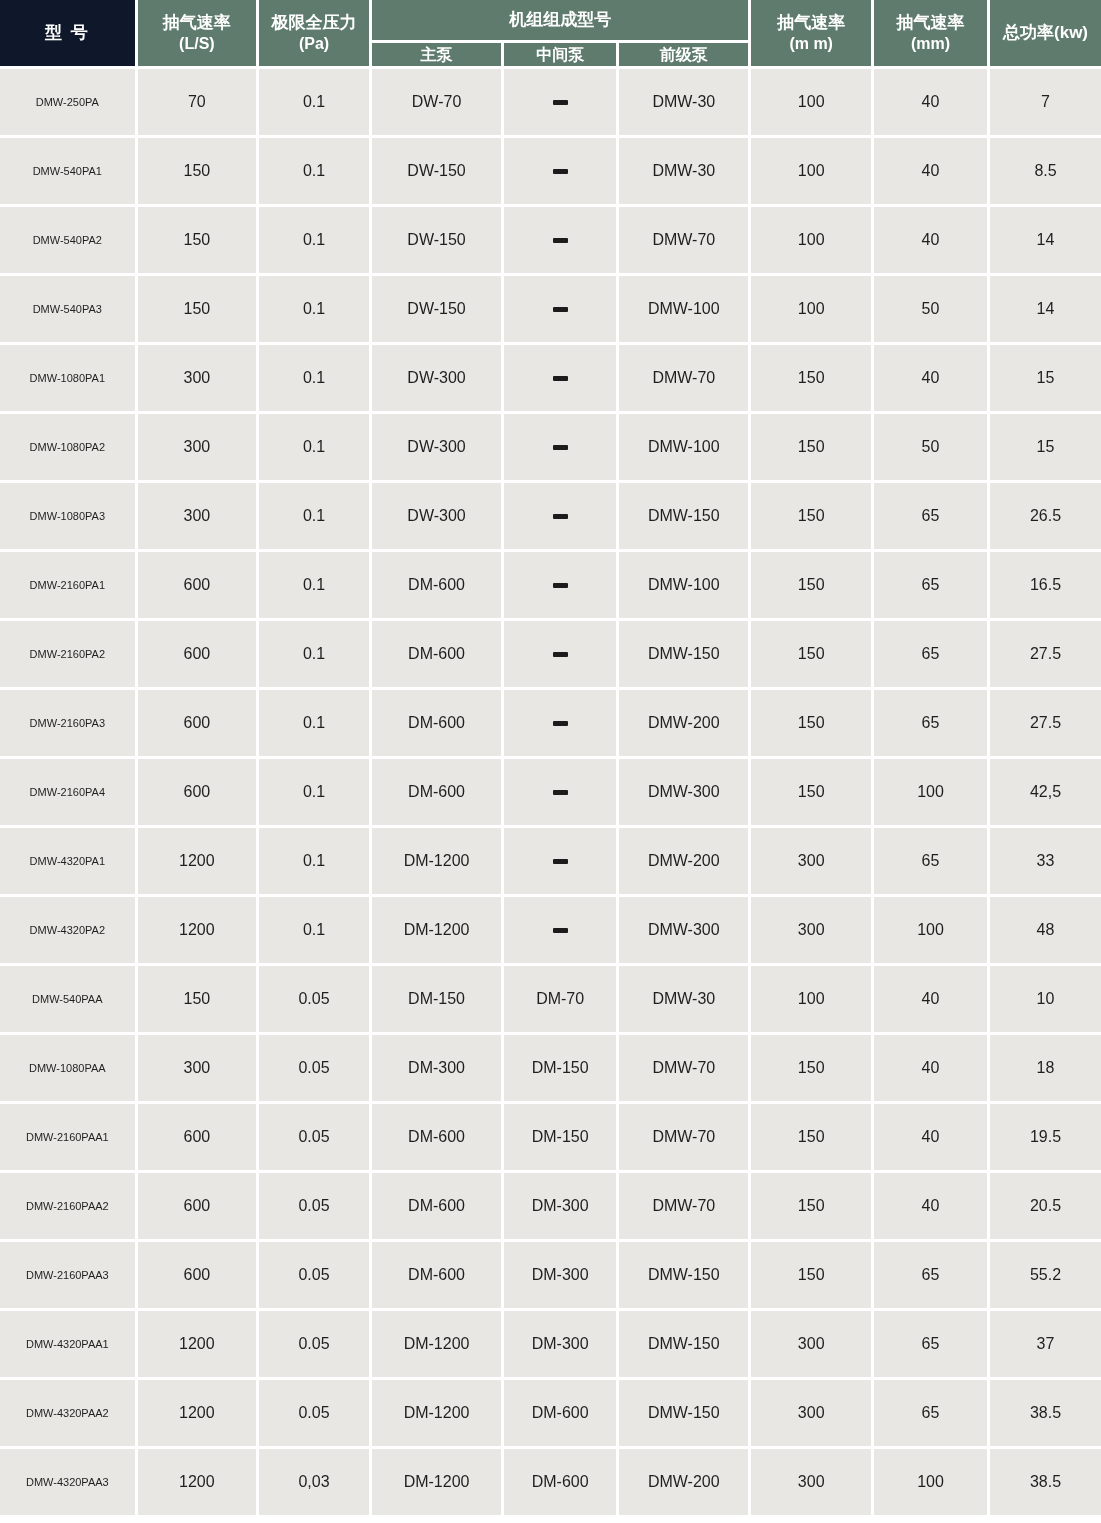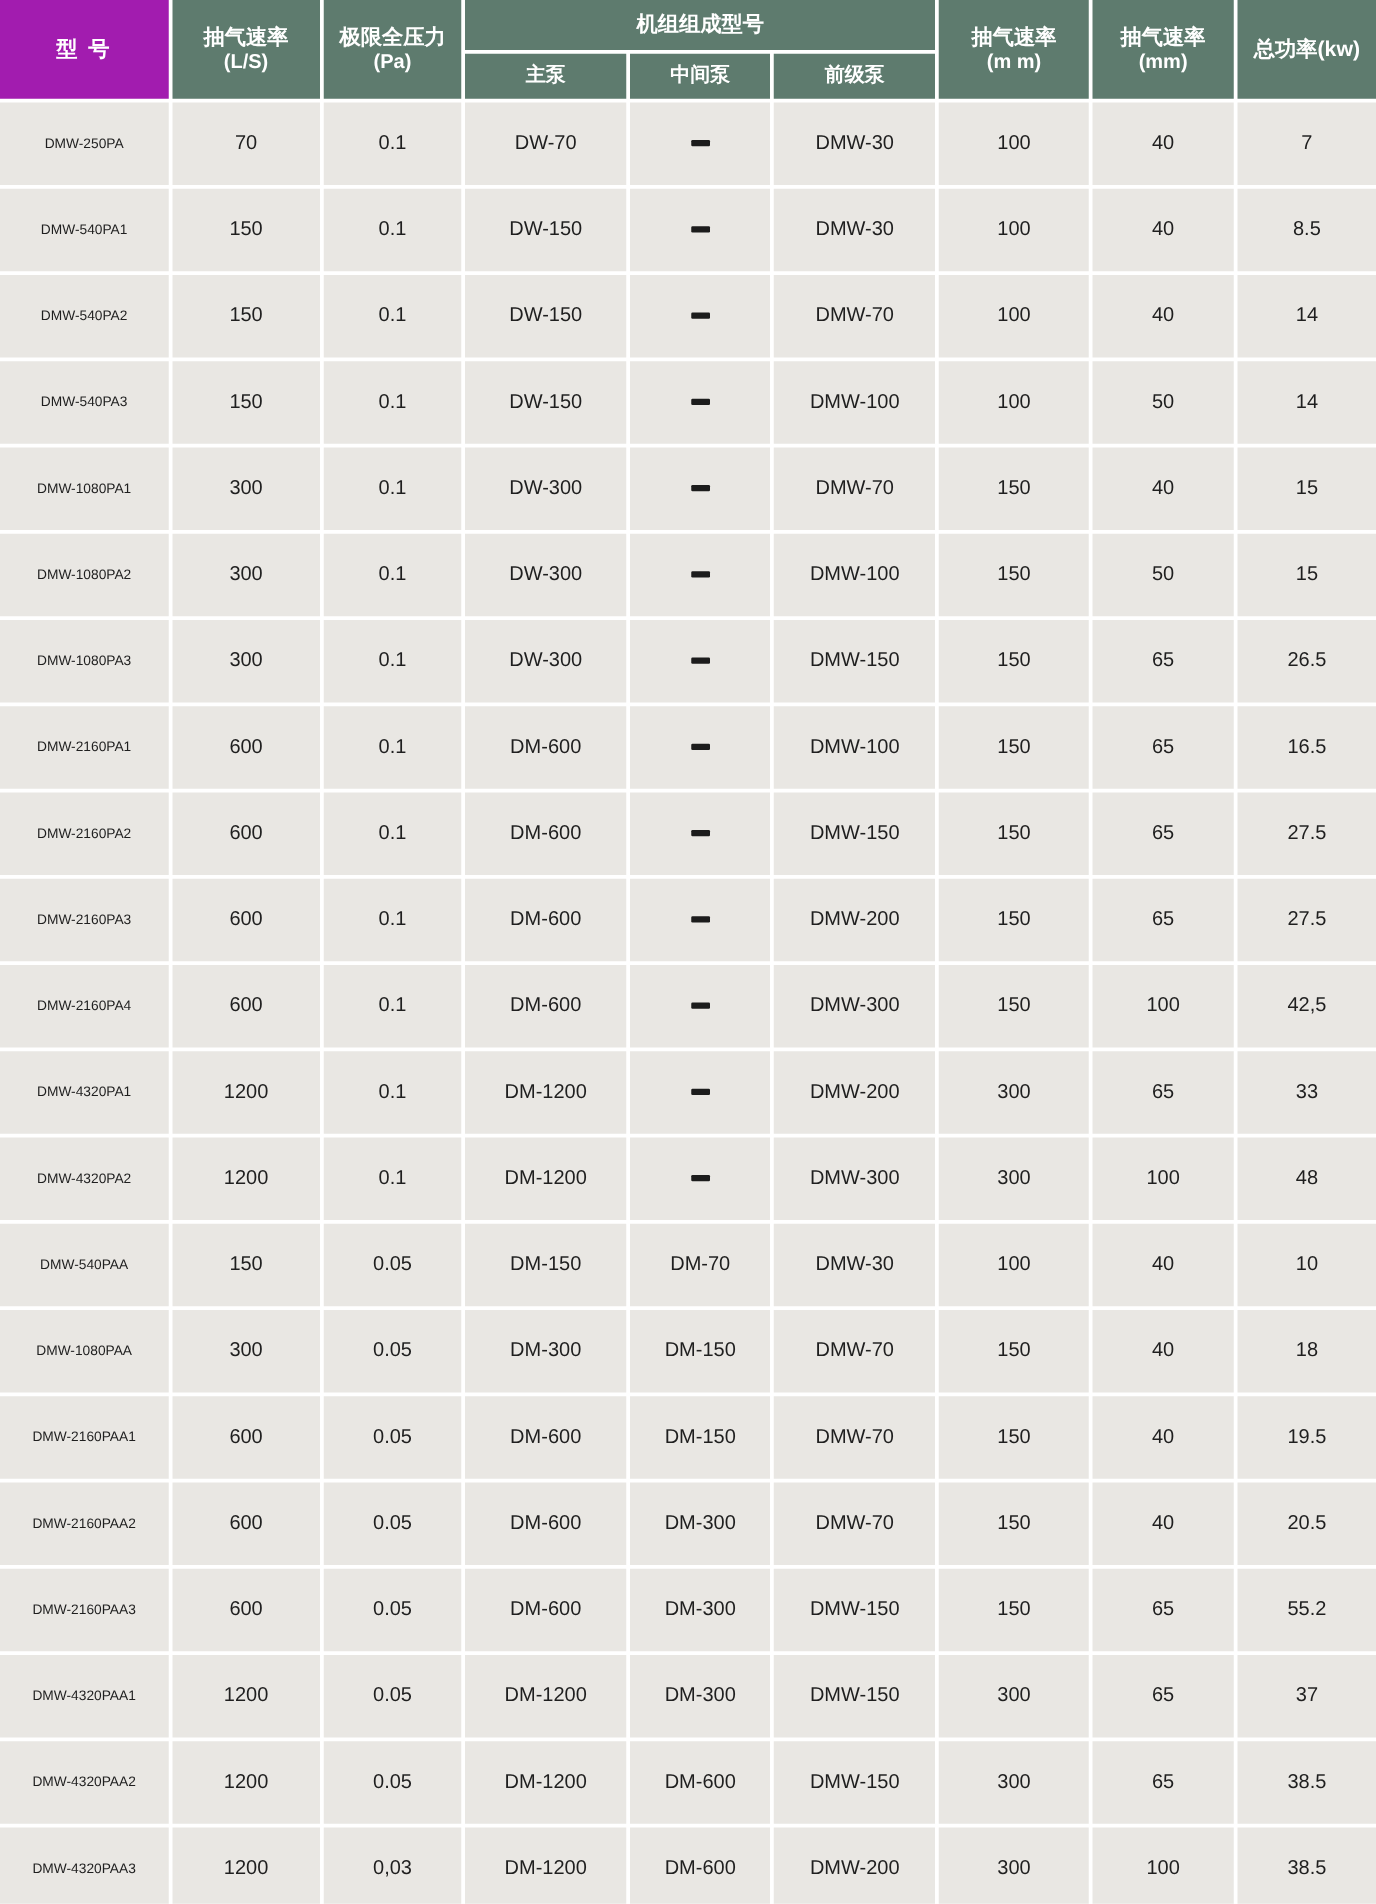--- a/index.html
+++ b/index.html
@@ -30,23 +30,23 @@
     overflow: hidden;
   }
   
   th {
     color: #ffffff;
     font-weight: bold;
     font-size: 17px;
     line-height: 1.25;
     background: #5e7b6e;
   }
-  th.dark { background: #a21caf; }
+  th.dark { background: #0f172a; }
   tr.head-main th { height: 40px; }
-  tr.head-sub th  { height: 36px; font-size: 16px; }
+  tr.head-sub th  { height: 23px; font-size: 16px; }
   th .unit { font-size: 16px; font-weight: bold; display: block; }
   th.model-h { letter-spacing: 2px; }
   
   td {
     background: #e9e7e3;
     color: #1f1f1f;
     font-size: 16px;
     height: 66px;
   }
   td.model { font-size: 11px; }

